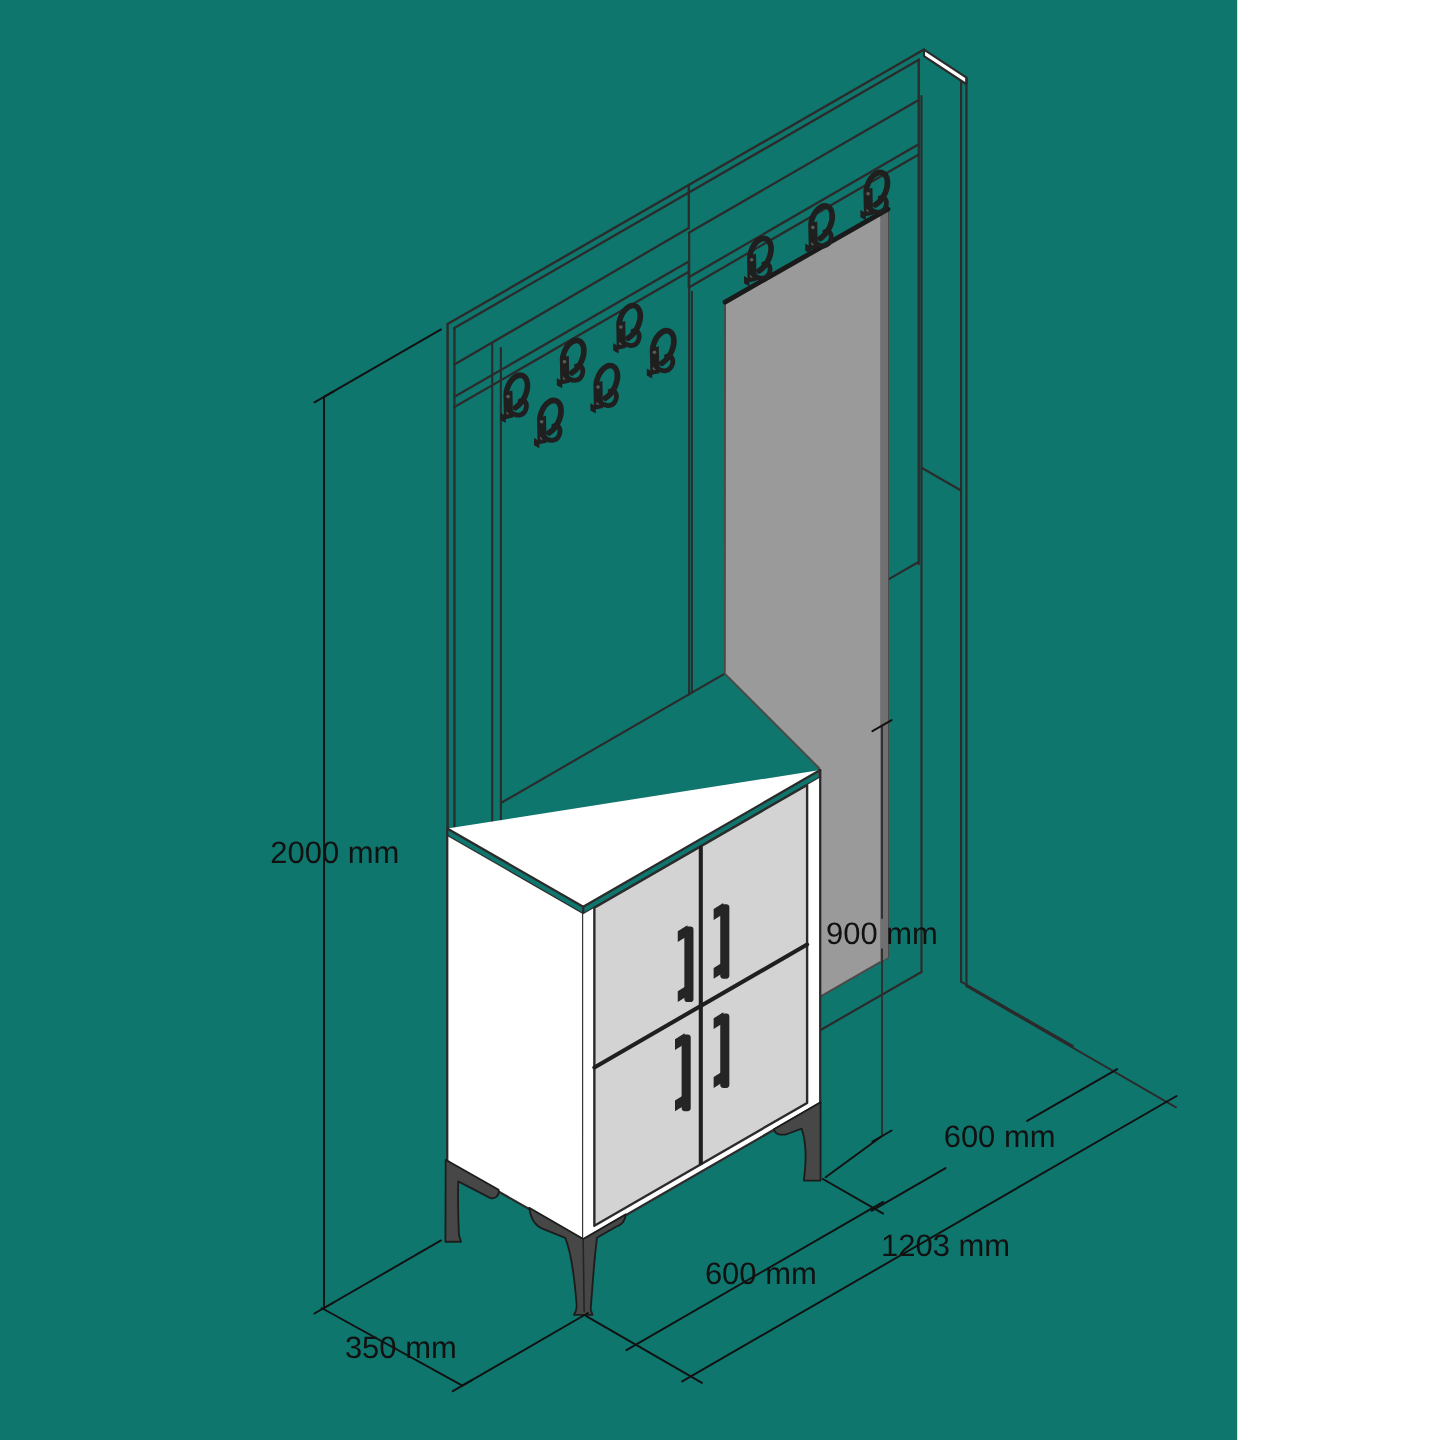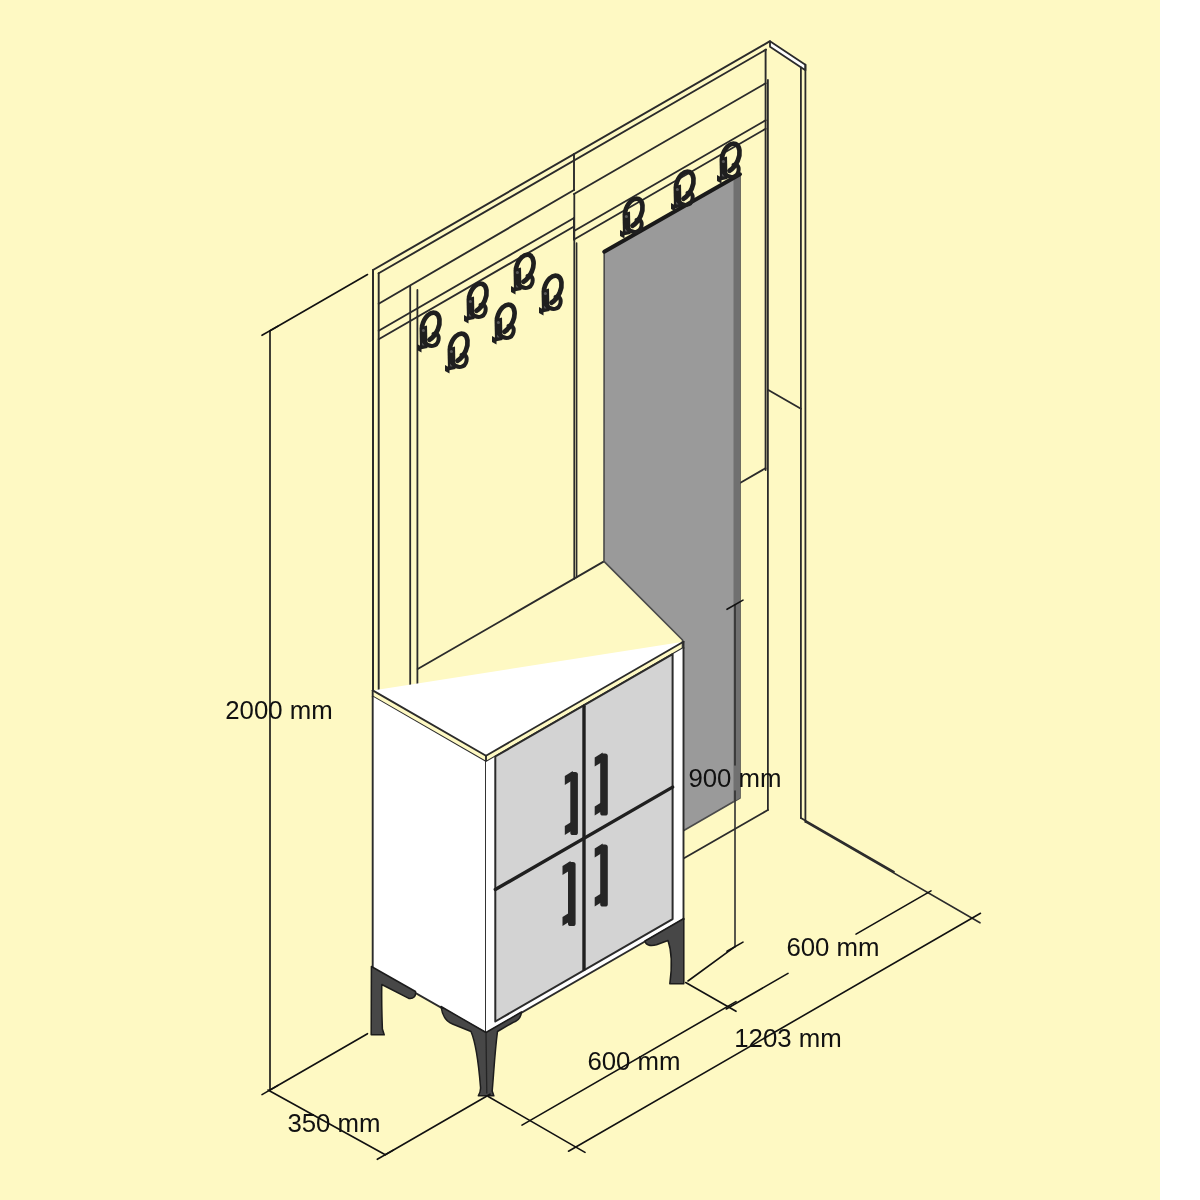--- a/index.html
+++ b/index.html
@@ -1,15 +1,15 @@
 <!DOCTYPE html>
 <html><head><meta charset="utf-8"><title>Hallway unit drawing</title>
 <style>
 html,body{margin:0;padding:0;background:#ffffff;}
-#page{width:1160px;height:1200px;position:relative;background:#fef9c3;}
+#page{width:1031px;height:1200px;position:relative;background:#0f766e;}
 svg{display:block;}
 </style></head>
 <body>
 
 <div id="page">
 <svg width="1200" height="1200" viewBox="0 0 1200 1200">
 
 <polygon points="770.0,41.3 805.4,64.7 805.4,70.2 770.0,46.8" fill="#ffffff" stroke="#2b2b2b" stroke-width="1.8" stroke-linejoin="round"></polygon>
 
 <line x1="805.4" y1="64.7" x2="805.4" y2="821.9" stroke="#2b2b2b" stroke-width="1.8" stroke-linecap="round"></line>

